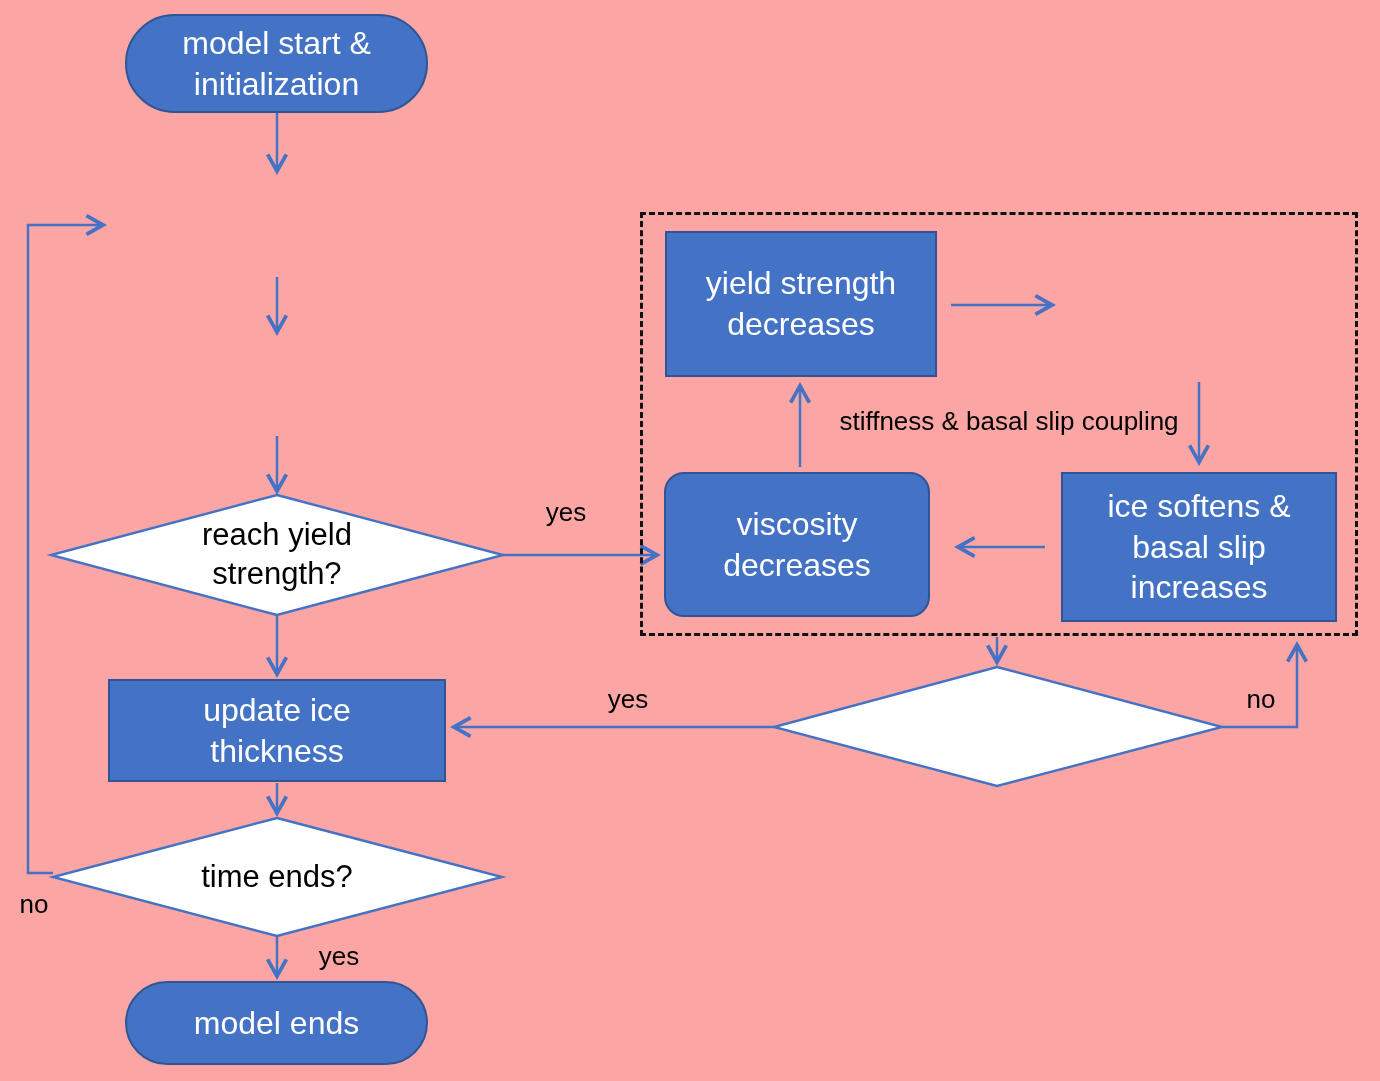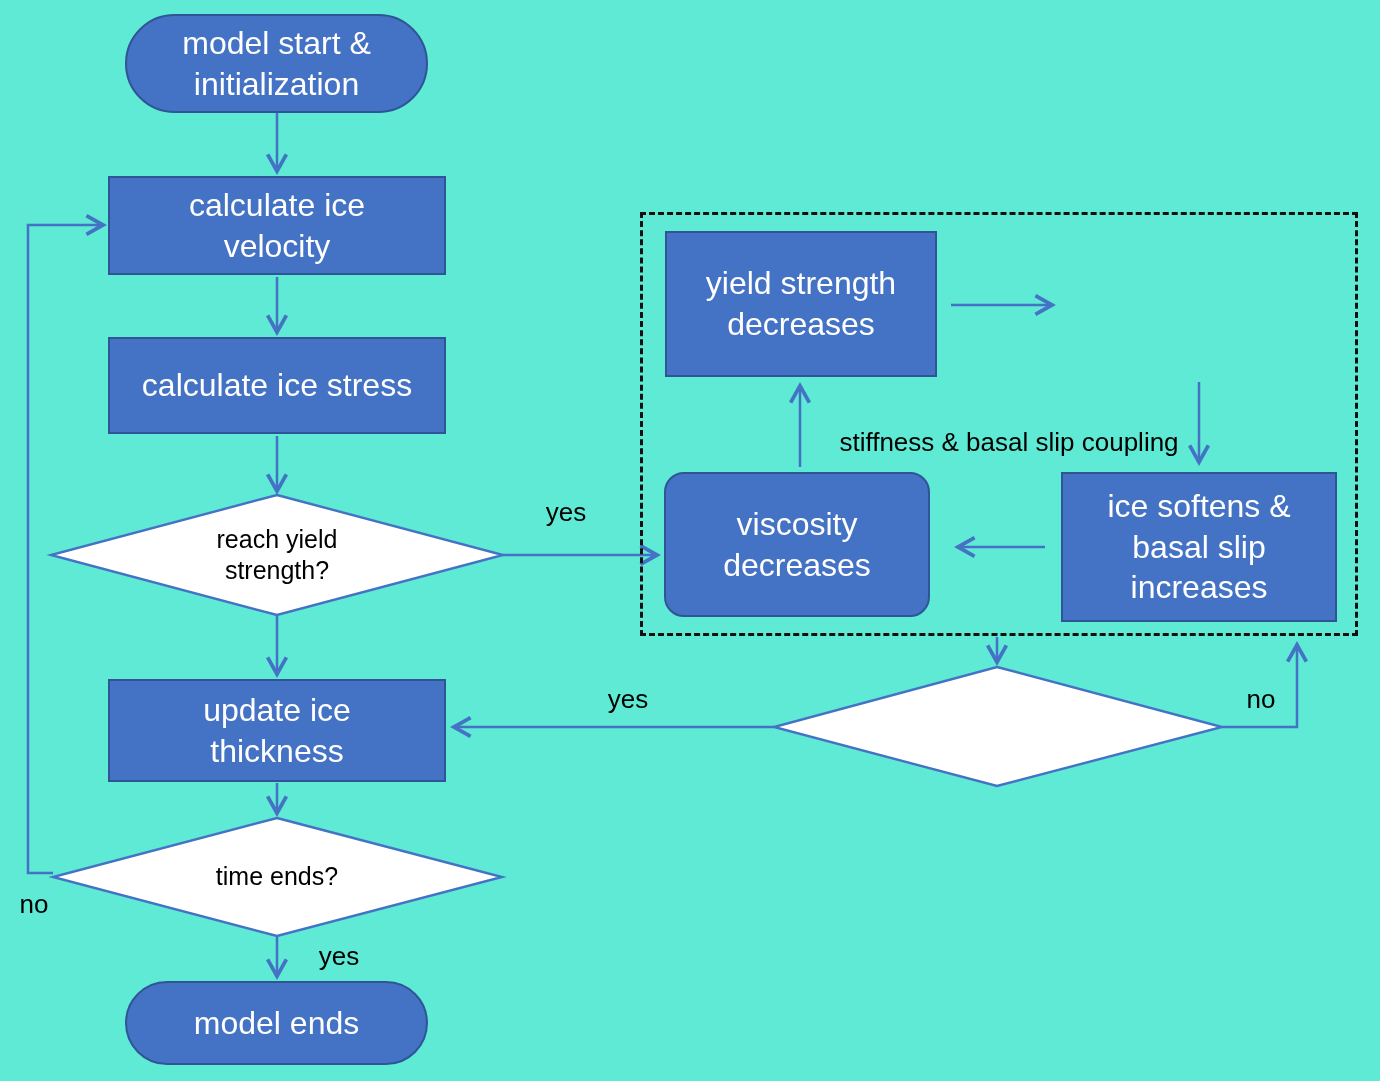--- a/index.html
+++ b/index.html
@@ -1,19 +1,19 @@
 <!DOCTYPE html>
 <html><head>
 <meta charset="utf-8">
 <style>
   html,body{margin:0;padding:0;background:#ffffff;}
   .stage{
     position:relative;
     width:1380px;height:1081px;
-    background:#5eead4;
+    background:#fca5a5;
     font-family:"Liberation Sans", sans-serif;
     overflow:hidden;
   }
   .edges{position:absolute;left:0;top:0;width:1380px;height:1081px;}
   .node{
     position:absolute;
     background:#4472C4;
     border:2px solid #2F5597;
     color:#ffffff;
     display:flex;align-items:center;justify-content:center;
@@ -26,21 +26,21 @@
   .dashed-box{
     position:absolute;
     left:640px;top:212px;width:718px;height:424px;
     border:3px dashed #111111;
     box-sizing:border-box;
     background:transparent;
   }
   .diamond-label{
     position:absolute;
     color:#000000;
-    font-size:25px;line-height:1.25;
+    font-size:31px;line-height:1.25;
     text-align:center;
     white-space:pre-line;
     transform:translate(-50%,-50%);
   }
   .edge-label{
     position:absolute;
     color:#000000;
     font-size:26px;line-height:1;
     white-space:nowrap;
     transform:translate(-50%,-50%);
@@ -90,24 +90,21 @@
     <path d="M774,727 L456,727" fill="none" stroke="#4472C4" stroke-width="2.5" marker-end="url(#arr)"></path>
 
     <path d="M1222,727 L1297,727 L1297,647" fill="none" stroke="#4472C4" stroke-width="2.5" marker-end="url(#arr)"></path>
   </svg>
 
   <div class="dashed-box"></div>
 
   <div class="node stadium" style="left:125px;top:14px;width:303px;height:99px;">model start &amp;
 initialization</div>
 
-  <div class="node" style="left:108px;top:176px;width:338px;height:99px;">calculate ice
-velocity</div>
 
-  <div class="node" style="left:108px;top:337px;width:338px;height:97px;">calculate ice stress</div>
 
   <div class="node" style="left:108px;top:679px;width:338px;height:103px;">update ice
 thickness</div>
 
   <div class="node stadium" style="left:125px;top:981px;width:303px;height:84px;border-radius:44px;">model ends</div>
 
   <div class="node" style="left:665px;top:231px;width:272px;height:146px;">yield strength
 decreases</div>
 
 
@@ -127,15 +124,15 @@
   <div class="edge-label" style="left:566px;top:512px;">yes</div>
 
   <div class="edge-label" style="left:628px;top:699px;">yes</div>
 
   <div class="edge-label" style="left:1261px;top:699px;">no</div>
 
   <div class="edge-label" style="left:34px;top:904px;">no</div>
 
   <div class="edge-label" style="left:339px;top:956px;">yes</div>
 
-  <div class="coupling-label" style="left:1009px;top:421px;margin-top:21px;">stiffness &amp; basal slip coupling</div>
+  <div class="coupling-label" style="left:1009px;top:421px;">stiffness &amp; basal slip coupling</div>
 
 </div>
 
 </body></html>

